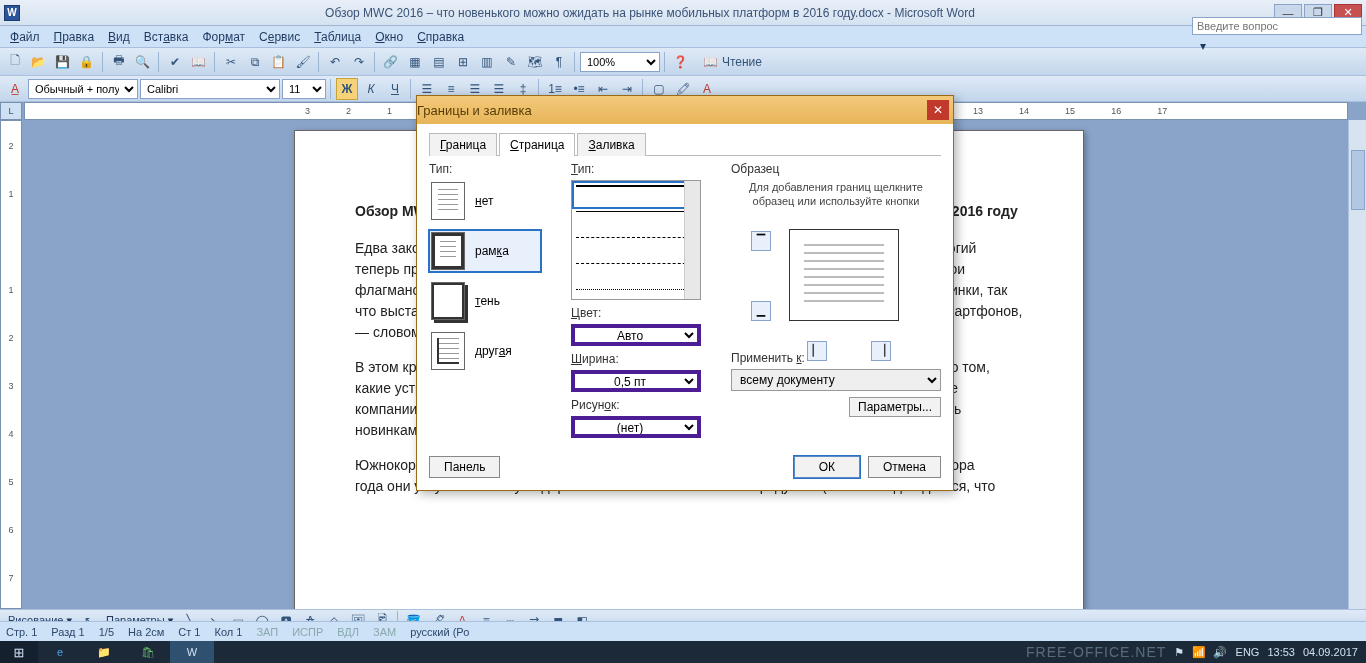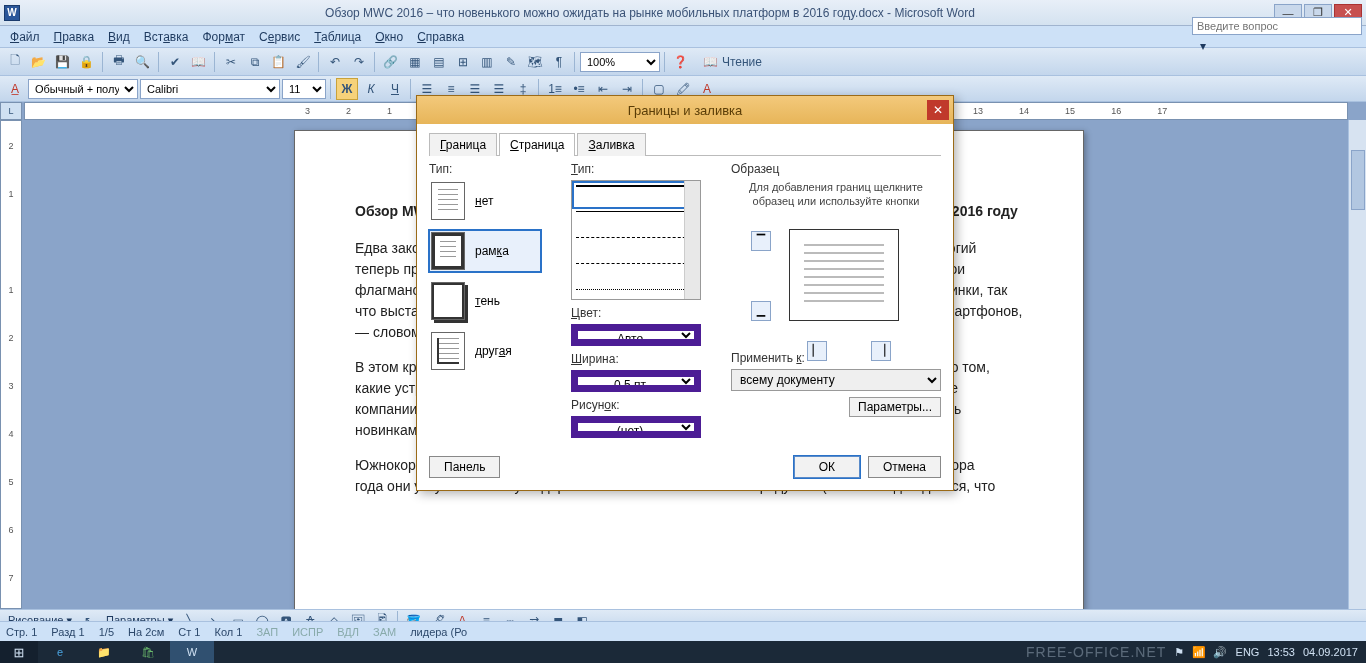--- a/index.html
+++ b/index.html
@@ -63,21 +63,21 @@
 
 .taskbar { position:absolute; left:0; right:0; bottom:0; height:22px; background:#1b2938; display:flex; align-items:center; padding:0 0; color:#cfe0f2; font-size:11px;}
 .task-btn { width:38px; height:22px; display:flex; align-items:center; justify-content:center; font-size:13px;}
 .task-btn.start { background:#14202e;}
 .task-app { width:44px; height:22px; display:flex; align-items:center; justify-content:center;}
 .task-app.active { background:#305070;}
 .systray { margin-left:auto; display:flex; align-items:center; gap:8px; padding-right:8px;}
 
 
 .dialog { position:absolute; left:416px; top:95px; width:538px; background:#fff; border:1px solid #9a6a17; box-shadow:3px 3px 10px rgba(0,0,0,.3); z-index:50;}
-.dlg-title { height:28px; background:linear-gradient(#f3c97b,#e7b559); display:flex; align-items:center; justify-content:center; position:relative; color:#5a3d07; font-size:13px;}
+.dlg-title { height:28px; background:linear-gradient(#f3c97b,#e7b559); display:flex; align-items:center; justify-content:flex-start; position:relative; color:#5a3d07; font-size:13px;}
 .dlg-close { position:absolute; right:4px; top:4px; width:22px; height:20px; background:#c0392b; color:#fff; display:flex; align-items:center; justify-content:center; font-size:12px; cursor:default;}
 .dlg-body { padding:8px 12px 10px; background:#fff;}
 .tabs { display:flex; border-bottom:1px solid #bbb; margin-bottom:6px;}
 .tab { padding:4px 10px; border:1px solid #bbb; border-bottom:none; background:#f2f2f2; margin-right:2px; font-size:12px; position:relative; top:1px; cursor:default;}
 .tab.active { background:#fff; font-weight:400;}
 .tab u{ text-decoration: underline;}
 
 .dlg-grid { display:flex; gap:30px; }
 .col-type { width:130px;}
 .col-style { width:150px;}
@@ -98,21 +98,21 @@
 .style-list { height:120px; border:1px solid #999; background:#fff; padding:4px; overflow:hidden; position:relative;}
 .style-row { height:20px; border-bottom:1px solid transparent; margin-bottom:6px;}
 .style-row.solid { border-top:2px solid #000;}
 .style-row.thin { border-top:1px solid #000;}
 .style-row.dashed { border-top:1px dashed #000;}
 .style-row.dashed2 { border-top:1.5px dashed #000;}
 .style-row.dotted { border-top:1px dotted #000;}
 .style-row.selected { outline:2px solid #2a72c8; outline-offset:2px;}
 .style-scroll { position:absolute; right:0; top:0; bottom:0; width:16px; background:#e8e8e8; border-left:1px solid #ccc;}
 .field-row { margin-top:6px;}
-.field-row select, .field-row .combo { width:130px; height:22px; border:7px solid #4c1d95; background:#fff; font-size:12px; text-align:center;}
+.field-row select, .field-row .combo { width:130px; height:22px; border:4px solid #4c1d95; background:#fff; font-size:12px; text-align:center;}
 
 .sample-note { font-size:11px; text-align:center; color:#444; margin-bottom:8px; line-height:1.3;}
 .sample-box { position:relative; height:130px;}
 .sample-page { position:absolute; left:58px; top:12px; width:110px; height:92px; border:1.5px solid #333; background:#fff; padding:14px;}
 .sample-lines { width:100%; height:100%; background:repeating-linear-gradient(#bbb 0,#bbb 2px,transparent 2px,transparent 8px);}
 .edge-btn { position:absolute; width:20px; height:20px; border:1px solid #8aa4c9; background:#e8f0fb; display:flex; align-items:center; justify-content:center;}
 .edge-btn.t { left:20px; top:14px;}
 .edge-btn.b { left:20px; top:84px;}
 .edge-btn.l { left:76px; top:124px;}
 .edge-btn.r { left:140px; top:124px;}
@@ -382,21 +382,21 @@
   <span>Стр. 1</span>
   <span>Разд 1</span>
   <span>1/5</span>
   <span>На 2см</span>
   <span>Ст 1</span>
   <span>Кол 1</span>
   <span class="dim">ЗАП</span>
   <span class="dim">ИСПР</span>
   <span class="dim">ВДЛ</span>
   <span class="dim">ЗАМ</span>
-  <span>лидера (Ро</span>
+  <span>русский (Ро</span>
 </div>
 
 <div class="taskbar">
   <div class="task-btn start">⊞</div>
   <div class="task-app" style="color:#4aa3df;">e</div>
   <div class="task-app">📁</div>
   <div class="task-app" style="color:#6ec06e;">🛍</div>
   <div class="task-app active" style="color:#cfe0f2;">W</div>
   <div class="systray">
     <span style="opacity:.35; font-size:14px; letter-spacing:1px;">FREE-OFFICE.NET</span>

